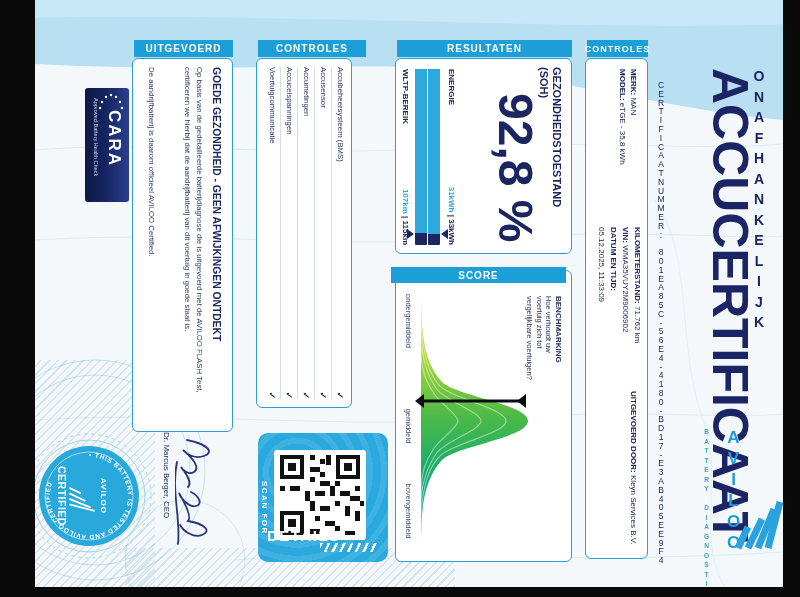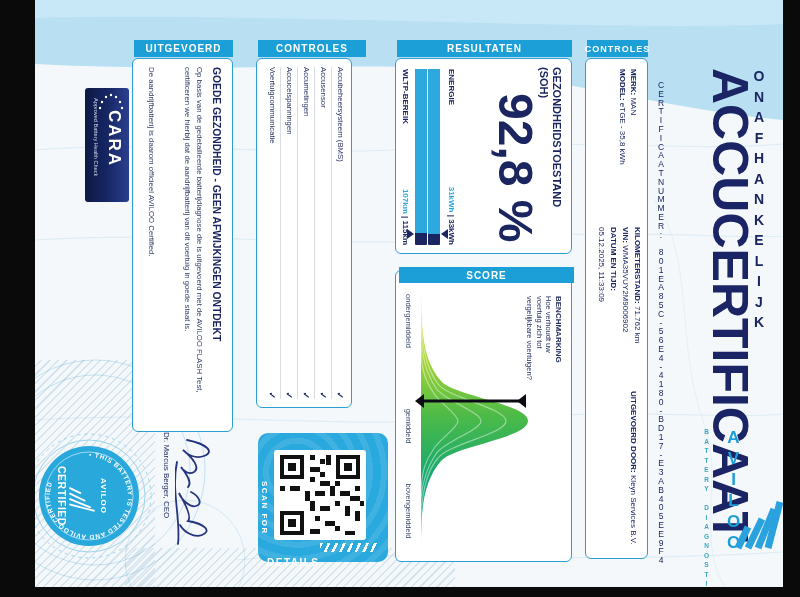--- a/index.html
+++ b/index.html
@@ -25,21 +25,21 @@
   .bar-fill{height:100%;background:#2ea9dd;}
   .tri{position:absolute;width:0;height:0;}
   .ctl-row{position:absolute;left:8px;right:8px;height:17px;border-bottom:1px solid #d8dde4;
            font-size:7.8px;display:flex;justify-content:space-between;align-items:center;color:#253061;}
   .check{font-size:9px;color:#1b2660;font-weight:bold;}
   .qr-block{position:absolute;left:223px;top:433px;width:130px;height:129px;background:#2aa9de;border-radius:10px;}
   .qr-pattern{position:absolute;inset:0;border-radius:10px;
       background:repeating-radial-gradient(circle at 30% 30%,rgba(255,255,255,.10) 0 6px,transparent 6px 14px);}
   .scanfor{position:absolute;left:2px;top:48px;writing-mode:vertical-rl;color:#fff;font-weight:bold;
            font-size:8px;letter-spacing:1.5px;}
-  .details{position:absolute;left:9px;top:124px;color:#fff;font-weight:bold;font-size:10px;letter-spacing:1.5px;}
+  .details{position:absolute;left:9px;top:94px;color:#fff;font-weight:bold;font-size:15px;letter-spacing:1.5px;}
   .det-stripes{position:absolute;left:62px;top:110px;width:58px;height:9px;
       background:repeating-linear-gradient(115deg,#fff 0 2.5px,transparent 2.5px 7px);}
   .cara{position:absolute;left:88px;top:654px;width:114px;height:44px;border-radius:3px;
         background:linear-gradient(180deg,#2a3f8f 0%,#152460 55%,#0d1a45 100%);color:#fff;}
   .score-lbl{position:absolute;font-size:7.5px;color:#3a4a72;transform:translateX(-50%);}
   .bench{position:absolute;left:25px;top:8px;width:150px;font-size:7.5px;line-height:9.5px;color:#253061;}
   .sig-name{font-size:8px;color:#253061;}
 </style>
 </head>
 <body>
@@ -203,21 +203,21 @@
         </svg>
         <div class="abs" style="left:22px;top:5px;font-size:17px;font-weight:bold;letter-spacing:2px;">CARA</div>
         <div class="abs" style="left:10px;top:30px;font-size:5.6px;color:#cfd8f0;">Approved Battery Health Check</div>
       </div>
     </div>
 
     <div class="hdr" style="left:99px;top:40px;width:99px;height:17px;">UITGEVOERD</div>
     <div class="hdr" style="left:223px;top:40px;width:108px;height:17px;">CONTROLES</div>
     <div class="hdr" style="left:362px;top:40px;width:175px;height:17px;">RESULTATEN</div>
     <div class="hdr" style="left:552px;top:40px;width:61px;height:17px;font-size:9px;">CONTROLES</div>
-    <div class="hdr" style="left:364px;top:267px;width:175px;height:16px;">SCORE</div>
+    <div class="hdr" style="left:356px;top:267px;width:175px;height:16px;">SCORE</div>
 
     <div class="vtxt abs navy" style="left:716px;top:68px;font-size:14px;font-weight:bold;letter-spacing:4.5px;">ONAFHANKELIJK</div>
     <div class="vtxt abs navy" style="left:621px;top:80px;font-size:8.5px;letter-spacing:-1.2px;">CERTIFICAATNUMMER: 801EA85C-56E4-4180-BD17-E3AB405EE9F4</div>
 
     <div class="vtxt abs" style="left:668px;top:428px;font-size:6.5px;letter-spacing:2.5px;color:#3aa8ba;font-weight:bold;">BATTERY DIAGNOSTICS</div>
     <div class="vtxt abs" style="left:688px;top:428px;font-size:17px;letter-spacing:2px;color:#1c9ed9;font-weight:bold;">AVILOO</div>
     <svg class="abs" style="left:696px;top:496px;" width="52" height="56" viewBox="0 0 52 56">
       <g stroke="#2aa2dd" stroke-width="7">
         <path d="M7,52 L17,31"></path>
           <path d="M17,52 L31,23"></path>

